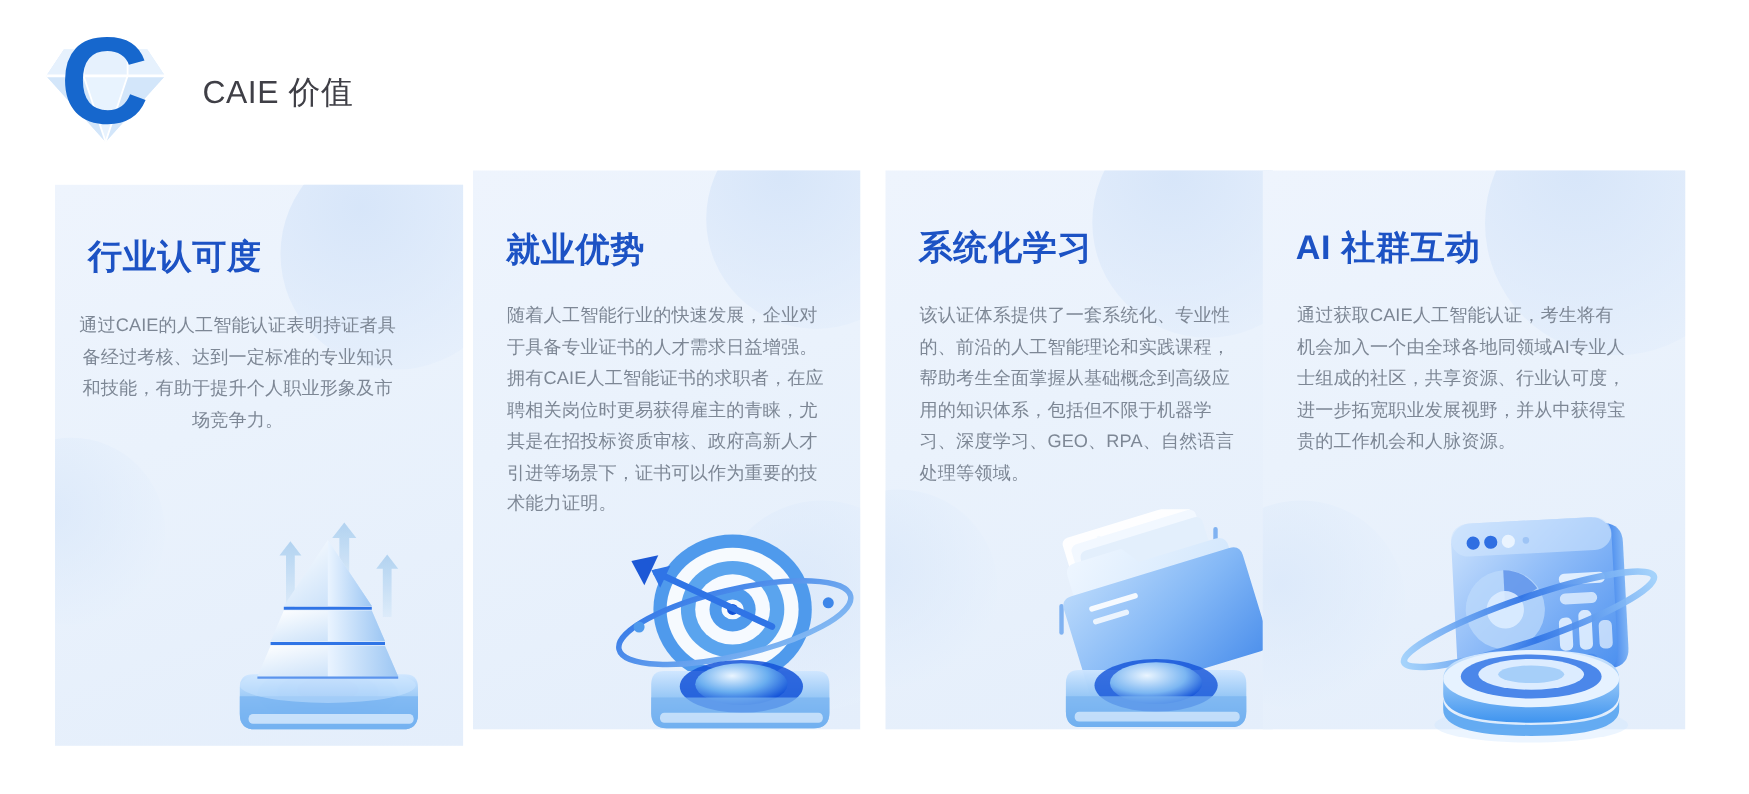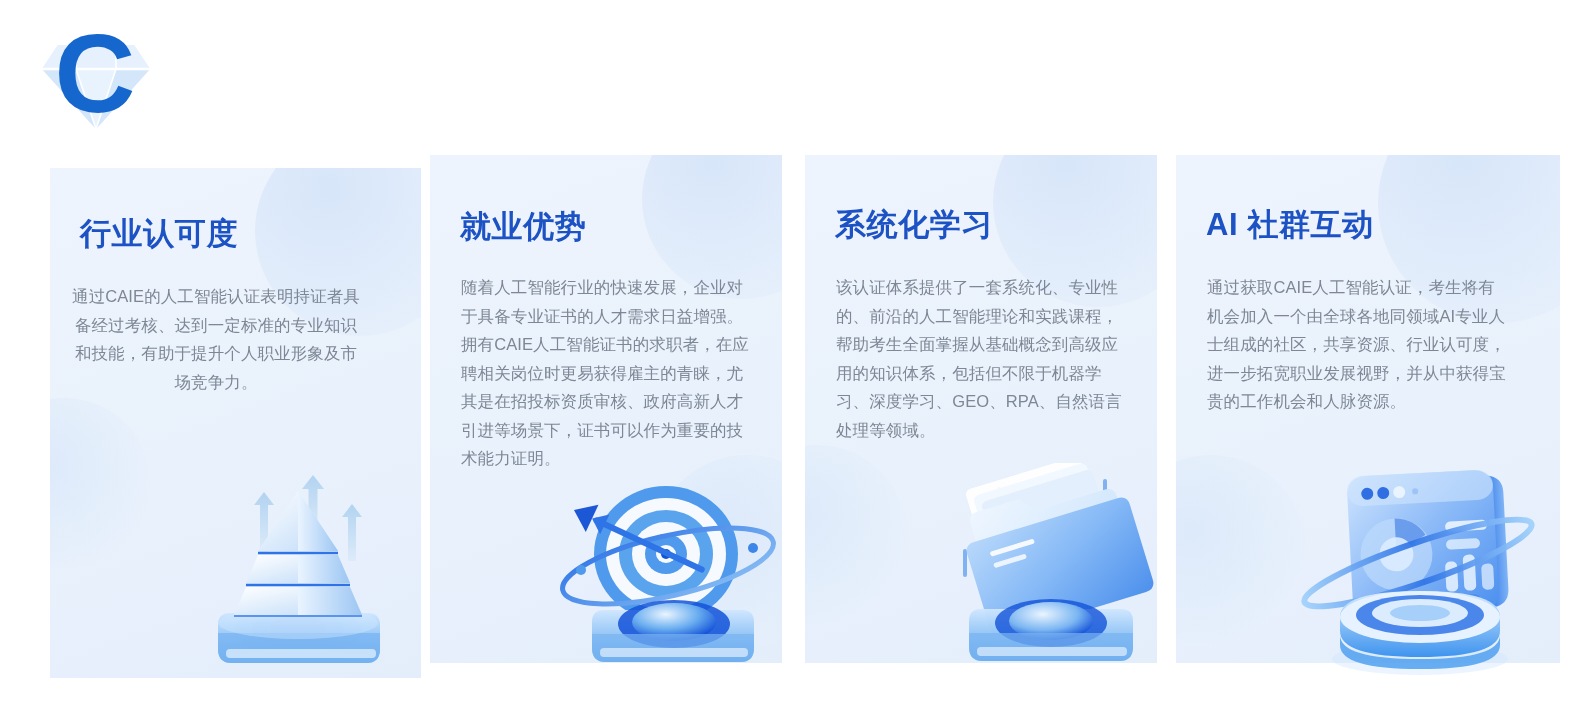--- a/index.html
+++ b/index.html
@@ -104,20 +104,21 @@
         <line x1="8" y1="58" x2="116" y2="58" stroke="#ffffff" stroke-width="2.4"></line>
         <line x1="42" y1="58" x2="62" y2="118" stroke="#ffffff" stroke-width="1.6"></line>
         <line x1="82" y1="58" x2="62" y2="118" stroke="#ffffff" stroke-width="1.6"></line>
         <line x1="42" y1="34" x2="42" y2="58" stroke="#ffffff" stroke-width="1.6"></line>
         <line x1="82" y1="34" x2="82" y2="58" stroke="#ffffff" stroke-width="1.6"></line>
       </g>
 
       <text x="61" y="101" font-family="&quot;Liberation Sans&quot;, sans-serif" font-size="112" font-weight="700" fill="#1667cd" text-anchor="middle">C</text>
     </svg>
   </div>
+  <div id="header-title">CAIE 价值</div>
 </div>
 
 <div id="cards">
 
   <div class="card" style="left:50px;top:168px;width:371px;height:510px;">
     <div class="card-bg">
       <div class="card-blob" style="width:210px;height:210px;right:-44px;top:-42px;"></div>
       <div class="card-blob b2" style="width:170px;height:170px;left:-70px;top:230px;"></div>
     </div>
     <div class="card-inner">
@@ -301,21 +302,21 @@
         <ellipse cx="125" cy="158" rx="80" ry="18" fill="#cfe6ff" opacity=".45"></ellipse>
         <path d="M44 152 q0-12 12-12 h138 q12 0 12 12 v26 q0 14-14 14 h-134 q-14 0-14-14 z" fill="url(#t2base)" opacity=".95"></path>
         <ellipse cx="126" cy="154" rx="56" ry="24" fill="#1352d8" opacity=".85"></ellipse>
         <ellipse cx="126" cy="152" rx="42" ry="19" fill="url(#t2dome)"></ellipse>
         <path d="M44 164 h162 v14 q0 14-14 14 h-134 q-14 0-14-14 z" fill="#79b4f1" opacity=".7"></path>
         <rect x="52" y="178" width="148" height="9" rx="4" fill="#eaf4ff" opacity=".65"></rect>
       </svg>
     </div>
   </div>
 
-  <div class="card" style="left:1176px;top:155px;width:384px;height:508px;">
+  <div class="card" style="left:1148px;top:155px;width:384px;height:508px;">
     <div class="card-bg">
       <div class="card-blob" style="width:240px;height:240px;right:-58px;top:-72px;"></div>
       <div class="card-blob b2" style="width:190px;height:190px;left:-60px;top:300px;"></div>
     </div>
     <div class="card-inner">
       <div class="card-title" style="left:30px;top:54px;">AI 社群互动</div>
       <div class="card-body" style="left:31px;top:118px;width:300px;">通过获取CAIE人工智能认证，考生将有机会加入一个由全球各地同领域AI专业人士组成的社区，共享资源、行业认可度，进一步拓宽职业发展视野，并从中获得宝贵的工作机会和人脉资源。</div>
     </div>
 
     <div class="illus" style="left:118px;top:290px;width:245px;height:235px;">

